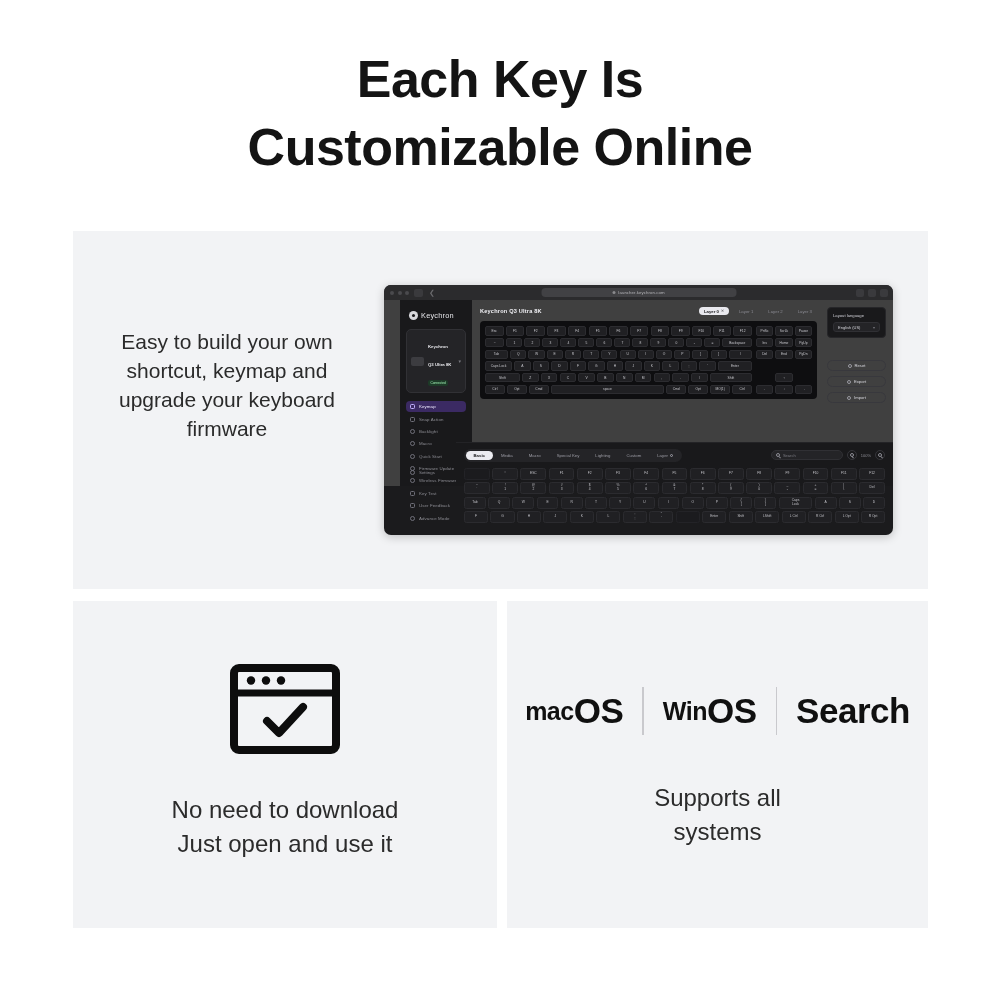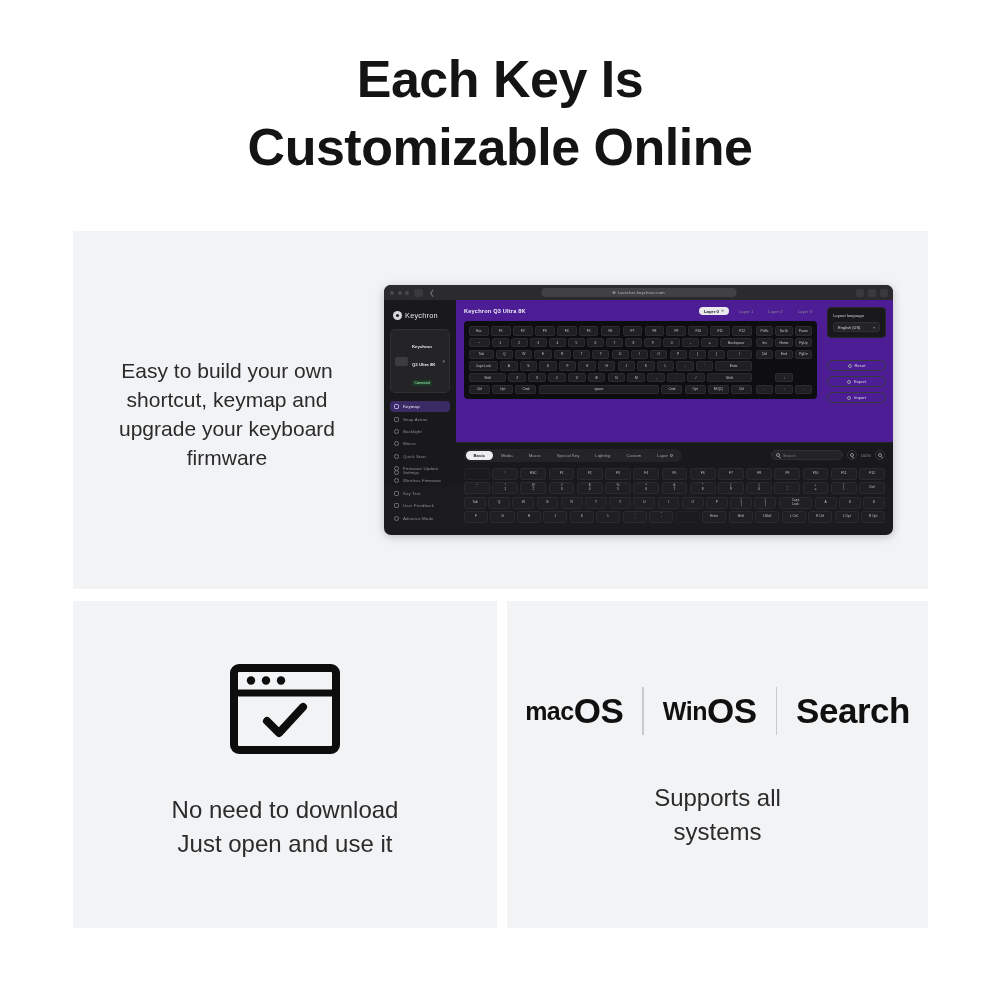--- a/index.html
+++ b/index.html
@@ -21,21 +21,21 @@
   }
 
   
   .panel { position: absolute; background: #f2f3f5; }
   #panel-top    { left: 73px;  top: 231px; width: 855px; height: 358px; }
   #panel-left   { left: 73px;  top: 601px; width: 424px; height: 327px; }
   #panel-right  { left: 507px; top: 601px; width: 421px; height: 327px; }
 
   
   .feature-copy {
-    position: absolute; left: 96px; top: 357px; width: 262px;
+    position: absolute; left: 96px; top: 328px; width: 262px;
     text-align: center;
     font-size: 21px; line-height: 1.38; color: #2b2b2b;
   }
 
   
   .browser {
     position: absolute; left: 384px; top: 285px;
     width: 509px; height: 250px;
     background: #1b1b1d;
     border-radius: 7px;
@@ -61,21 +61,21 @@
     width: 195px; height: 9px; border-radius: 4px;
     background: #414144;
     display: flex; align-items: center; justify-content: center;
     gap: 3px;
   }
   .urlbar .lock { width: 3px; height: 3px; border-radius: 50%; background: #8a8a8d; }
   .urlbar .txt { font-size: 4.3px; color: #b6b6ba; letter-spacing: .1px; }
   .bz-right { position: absolute; right: 5px; display: flex; gap: 4px; align-items:center;}
   .bz-right span { width: 8px; height: 8px; border-radius: 2px; background: #3a3a3d; }
 
-  .bz-body { position: relative; height: 186px; width: 100%; background: #4c1d95; display: flex; }
+  .bz-body { position: relative; height: 186px; width: 100%; background: #404040; display: flex; padding-left: 16px; }
 
   
   .sidebar {
     width: 72px; height: 100%; background: #19191b;
     padding: 9px 6px 0 6px; position: relative; flex: none;
   }
   .brand { display: flex; align-items: center; gap: 3px; margin: 2px 0 9px 3px; }
   .brand .logo {
     width: 9px; height: 9px; border-radius: 50%;
     background: #d8d8dc; position: relative; flex:none;

